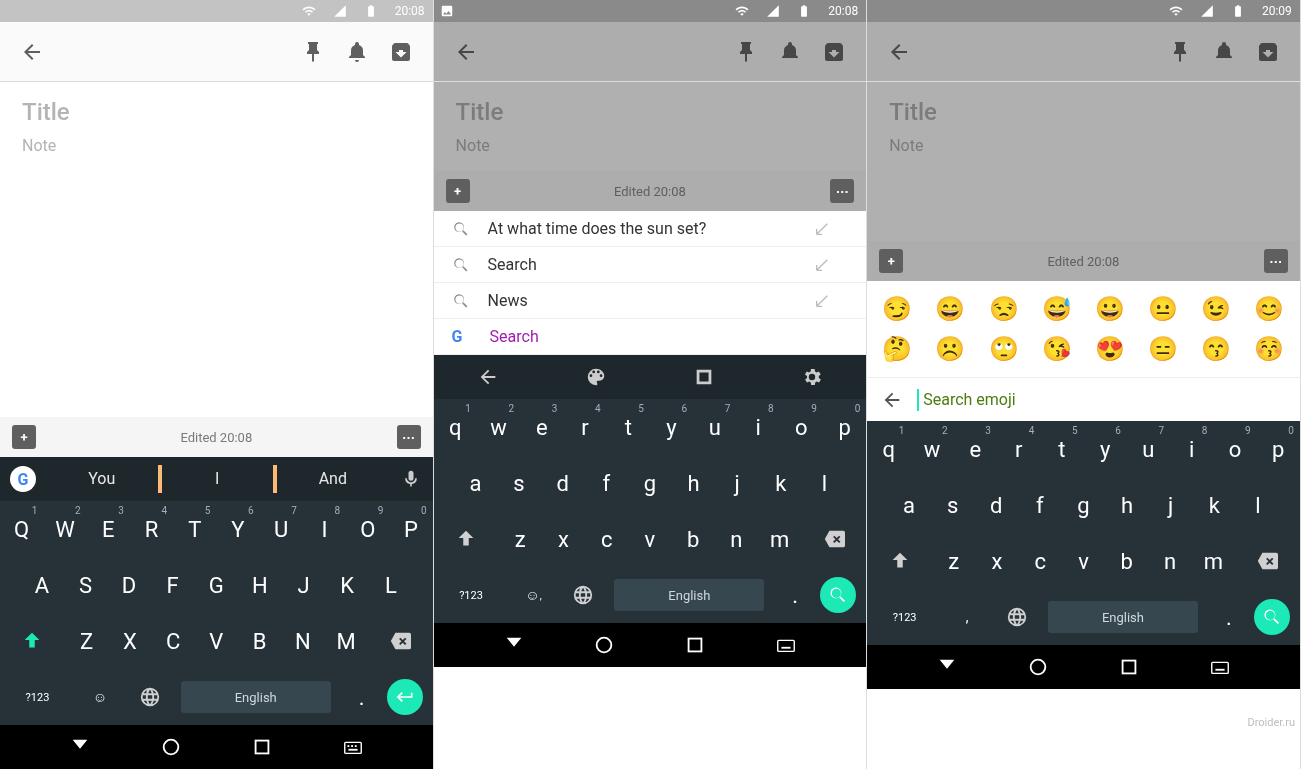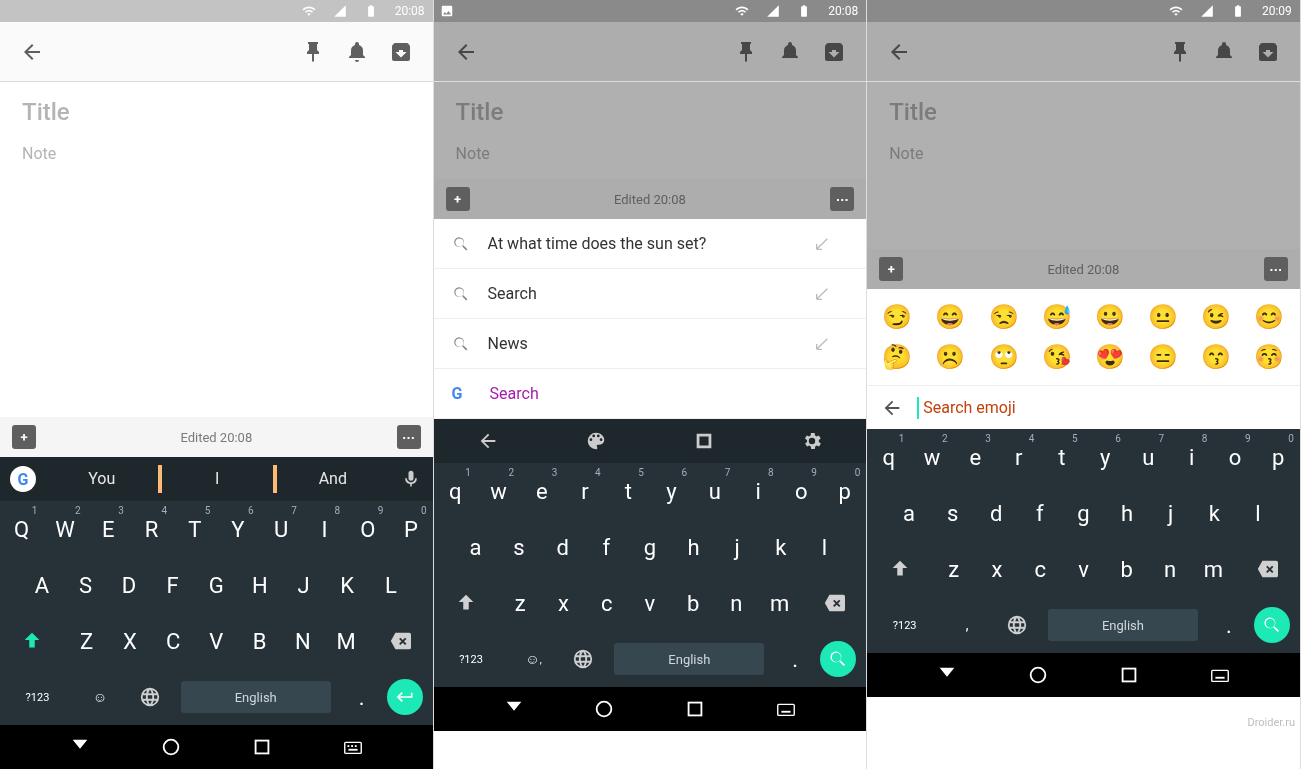--- a/index.html
+++ b/index.html
@@ -10,21 +10,21 @@
 .phone.dimmed .statusbar{background:#8a8a8a}
 .statusbar .si{width:14px;height:14px}
 .statusbar .imgicon{width:14px;height:14px;position:absolute;left:6px;top:4px;fill:#fff}
 .appbar{height:60px;background:#fafafa;display:flex;align-items:center;padding:0 10px;border-bottom:1px solid #ddd}
 .phone.dimmed .appbar{background:#adadad}
 .appbar .spacer{flex:1}
 .appbar svg{width:24px;height:24px;fill:#5f5f5f;margin:0 10px}
 .phone.dimmed .appbar svg{fill:#474747}
 .notearea{background:#fff;padding:16px 22px;flex:none}
 .phone.dimmed .notearea{background:#b0b0b0}
-.title{font-size:24px;font-weight:500;color:#b4b4b4;margin-bottom:18px}
+.title{font-size:24px;font-weight:500;color:#b4b4b4;margin-bottom:10px}
 .phone.dimmed .title{color:#7c7c7c}
 .note{font-size:16px;color:#b4b4b4}
 .phone.dimmed .note{color:#7c7c7c}
 .editedbar{height:40px;background:#f5f5f5;display:flex;align-items:center;padding:0 12px;justify-content:space-between;font-size:13px;color:#7a7a7a}
 .phone.dimmed .editedbar{background:#adadad;color:#5f5f5f}
 .editedbar .sq{width:24px;height:24px;background:#5f5f5f;border-radius:3px;display:flex;align-items:center;justify-content:center;color:#fff;font-weight:bold}
 .content{flex:1;background:#fff}
 .phone.dimmed .content{background:#b0b0b0}
 .suggestionbar{height:44px;background:#1e272c;display:flex;align-items:center;color:#e8e8e8}
 .suggestionbar .glogo{width:26px;height:26px;border-radius:50%;background:#fff;margin:0 10px;display:flex;align-items:center;justify-content:center;font-weight:bold;font-size:16px}
@@ -40,31 +40,31 @@
 .kkey.wide{flex:1.5}
 .kkey svg{width:22px;height:22px;fill:#d0d0d0}
 .kkey.shift svg{fill:#1de9b6}
 .kkey.enter{background:#1de9b6;border-radius:50%;width:36px;height:36px;flex:none;margin:10px 10px 10px auto;align-self:center}
 .kkey.search{background:#1de9b6;border-radius:50%;width:36px;height:36px;flex:none;margin:10px 10px 10px auto;align-self:center}
 .kkey.enter svg,.kkey.search svg{fill:#fff;width:20px;height:20px}
 .spacebar{flex:3;margin:12px 6px;height:32px;background:#37474f;border-radius:3px;color:#cfd8dc;font-size:13px;display:flex;align-items:center;justify-content:center}
 .navbar{height:44px;background:#000;display:flex;align-items:center;justify-content:space-evenly}
 .navbar svg{width:22px;height:22px;fill:#fff}
 .searchlist{background:#fff}
-.searchitem{display:flex;align-items:center;height:50px;padding:0 18px;border-bottom:1px solid #eee;color:#333;font-size:16px}
+.searchitem{display:flex;align-items:center;height:36px;padding:0 18px;border-bottom:1px solid #eee;color:#333;font-size:16px}
 .searchitem svg{width:18px;height:18px;fill:#888;margin-right:18px}
 .searchitem .arrow{margin-left:auto;width:16px;height:16px;fill:#bbb}
 .searchitem.google .gl{width:20px;height:20px;margin-right:18px;font-weight:bold;font-size:16px}
 .emojibar{background:#fff;padding:8px 0}
 .emojirow{display:flex;justify-content:space-around;padding:6px 4px}
 .emojirow span{font-size:24px}
 .emojisearch{height:44px;background:#fff;display:flex;align-items:center;padding:0 14px;border-top:1px solid #eee}
 .emojisearch svg{width:22px;height:22px;fill:#555;margin-right:14px}
 .emojisearch .cursor{width:2px;height:22px;background:#1de9b6;margin-right:4px}
-.emojisearch .ph{color:#c2410c;font-size:16px}
+.emojisearch .ph{color:#4d7c0f;font-size:16px}
 .gl .b{color:#4285F4}
 .watermark{position:absolute;right:6px;bottom:40px;font-size:11px;color:#bdbdbd}
 .row2{padding:0 20px}
 .kkey.sym{font-size:11px}
 .kkey.small{font-size:14px}
 </style>
 </head>
 <body>
 
 <div class="phone">

